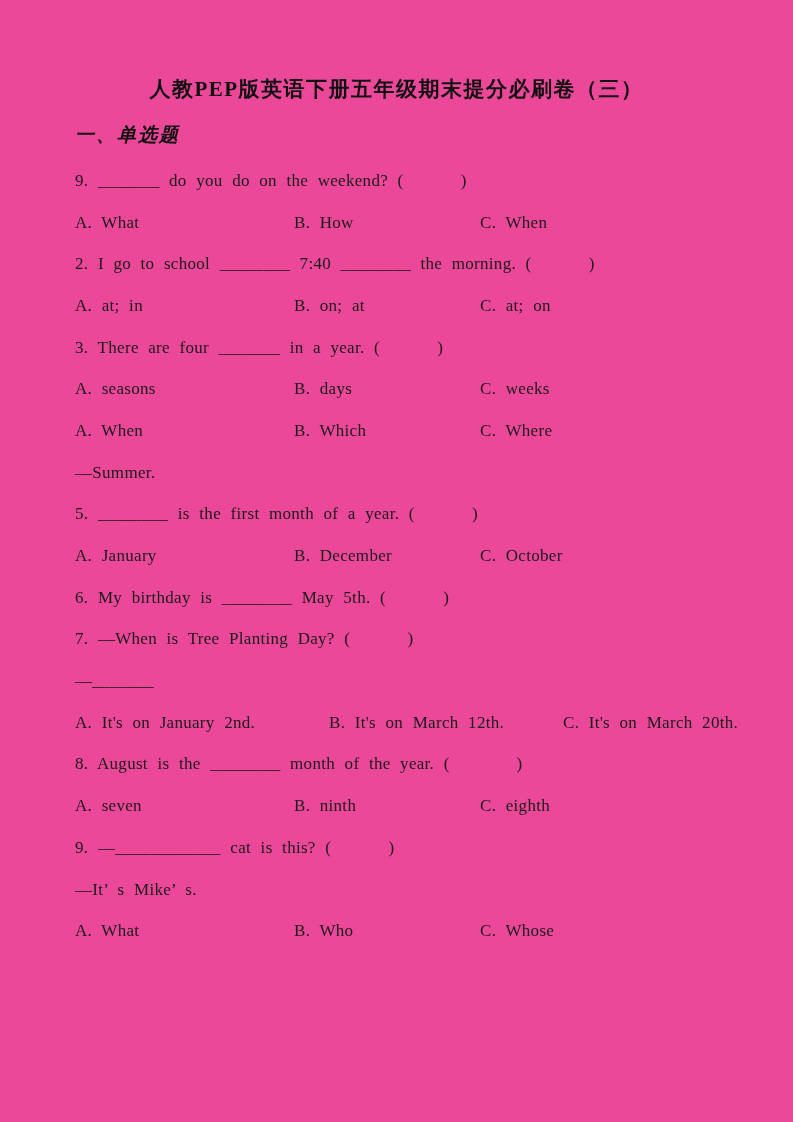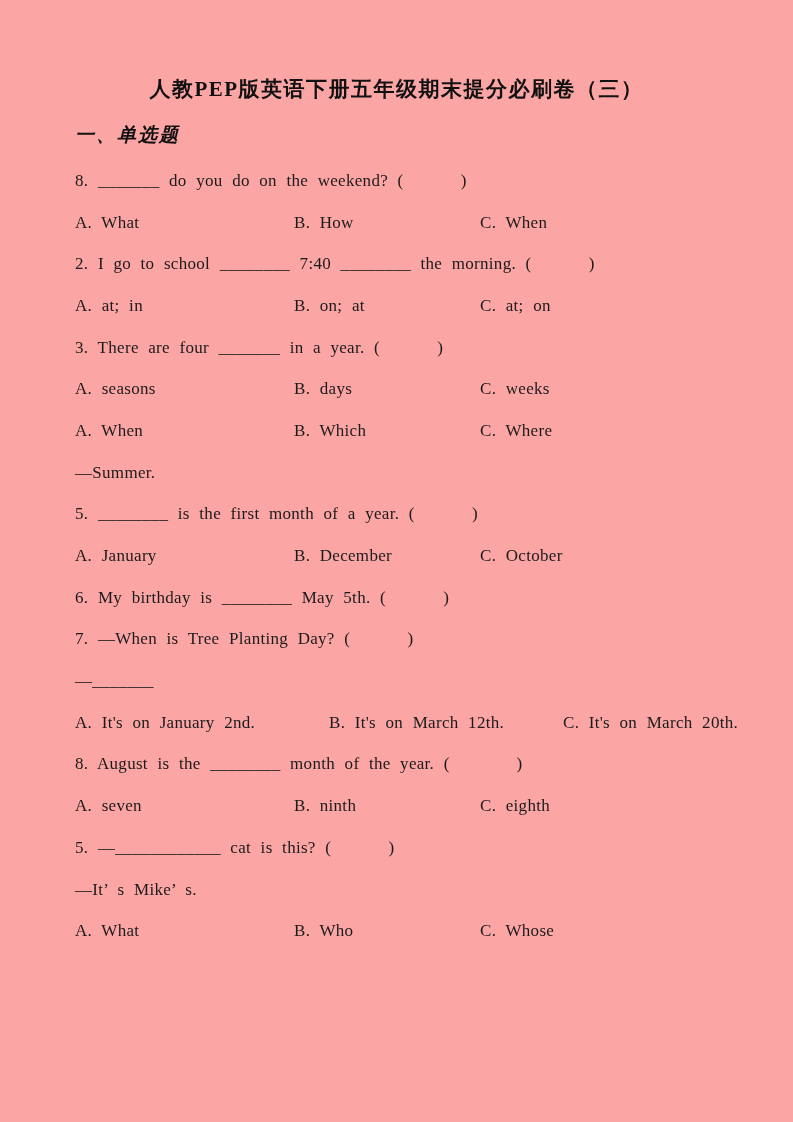--- a/index.html
+++ b/index.html
@@ -4,21 +4,21 @@
 <style>
   html, body {
     margin: 0;
     padding: 0;
     background: #ffffff;
   }
   .page {
     position: relative;
     width: 793px;
     height: 1122px;
-    background: #fca5a5;
+    background: #ec4899;
     color: #1b1b1b;
     font-family: "Liberation Serif", "DejaVu Serif", serif;
     overflow: hidden;
     box-sizing: border-box;
   }
   .doc-title {
     padding-top: 74px;
     text-align: center;
     font-size: 21px;
     line-height: 31px;
@@ -59,21 +59,21 @@
 <body>
 
 <div class="page">
 
   <div class="doc-title">人教PEP版英语下册五年级期末提分必刷卷（三）</div>
 
   <div class="section-heading">一、单选题</div>
 
   <div class="lines">
 
-    <div class="line"><span>8. _______ do you do on the weekend? (      )</span></div>
+    <div class="line"><span>9. _______ do you do on the weekend? (      )</span></div>
     <div class="line options">
       <span class="opt-a">A. What</span>
       <span class="opt-b">B. How</span>
       <span class="opt-c">C. When</span>
     </div>
 
     <div class="line"><span>2. I go to school ________ 7:40 ________ the morning. (      )</span></div>
     <div class="line options">
       <span class="opt-a">A. at; in</span>
       <span class="opt-b">B. on; at</span>
@@ -111,21 +111,21 @@
       <span class="opt-c">C. It's on March 20th.</span>
     </div>
 
     <div class="line"><span>8. August is the ________ month of the year. (       )</span></div>
     <div class="line options">
       <span class="opt-a">A. seven</span>
       <span class="opt-b">B. ninth</span>
       <span class="opt-c">C. eighth</span>
     </div>
 
-    <div class="line"><span>5. —____________ cat is this? (      )</span></div>
+    <div class="line"><span>9. —____________ cat is this? (      )</span></div>
     <div class="line"><span>—It’ s Mike’ s.</span></div>
     <div class="line options">
       <span class="opt-a">A. What</span>
       <span class="opt-b">B. Who</span>
       <span class="opt-c">C. Whose</span>
     </div>
 
   </div>
 </div>
 

